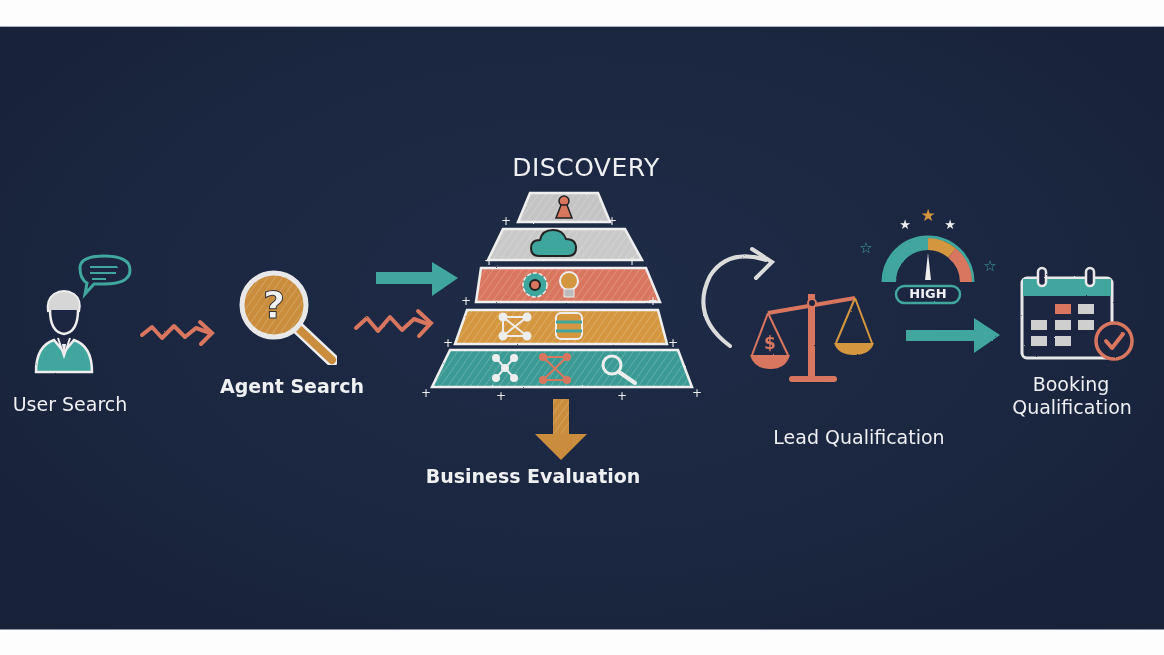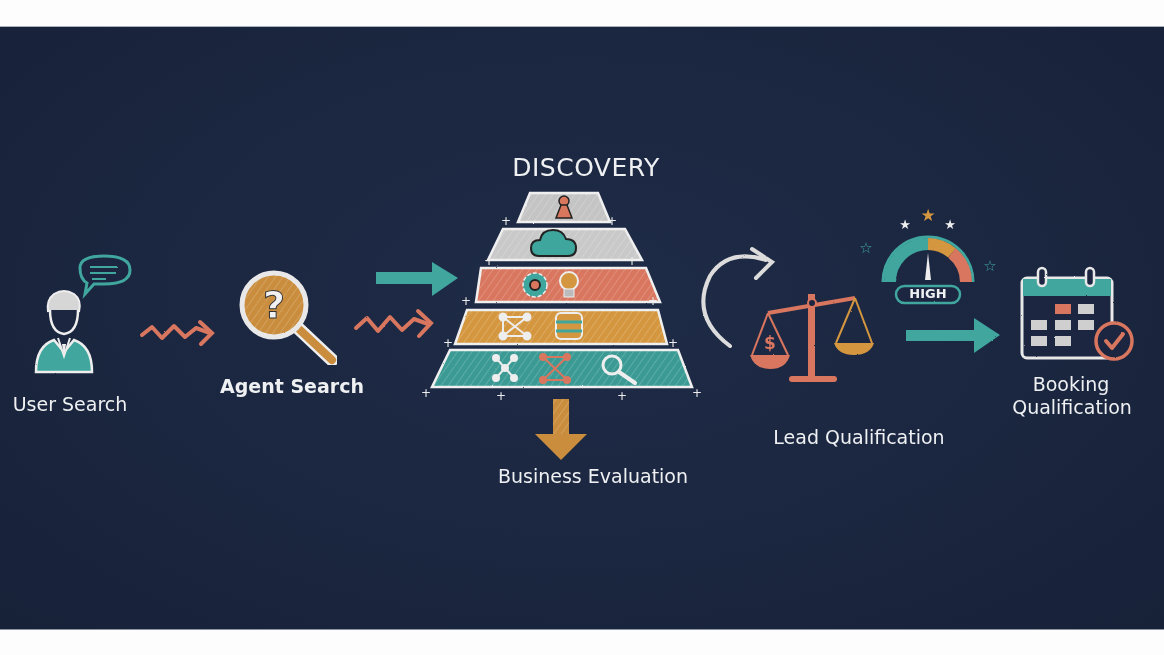--- a/index.html
+++ b/index.html
@@ -224,17 +224,17 @@
     <rect x="1031" y="336" width="16" height="10" fill="#cfcfcf"></rect>
     <rect x="1055" y="336" width="16" height="10" fill="#cfcfcf"></rect>
     <circle cx="1114" cy="341" r="18" fill="#1b2640" stroke="#d9765e" stroke-width="3.5"></circle>
     <polyline points="1106,341 1112,348 1123,334" fill="none" stroke="#d9765e" stroke-width="4" stroke-linecap="round" stroke-linejoin="round"></polyline>
   </g>
 </svg>
 
 <div class="label title" style="left:565px; top:155px;margin-left:21px;">DISCOVERY</div>
 <div class="label" style="left:70px; top:392px;">User Search</div>
 <div class="label" style="left:292px; top:374px;font-weight:bold;">Agent Search</div>
-<div class="label" style="left:593px; top:464px;">Business Evaluation</div>
+<div class="label" style="left:533px; top:464px;font-weight:bold;">Business Evaluation</div>
 <div class="label" style="left:859px; top:397px;margin-top:28px;">Lead Qualification</div>
 <div class="label" style="left:1071px; top:372px;">Booking</div>
 <div class="label" style="left:1072px; top:395px;">Qualification</div>
 <div class="label" style="left:928px; top:283px; font-size:13px; font-weight:bold; line-height:22px;">HIGH</div>
 
 </body></html>

